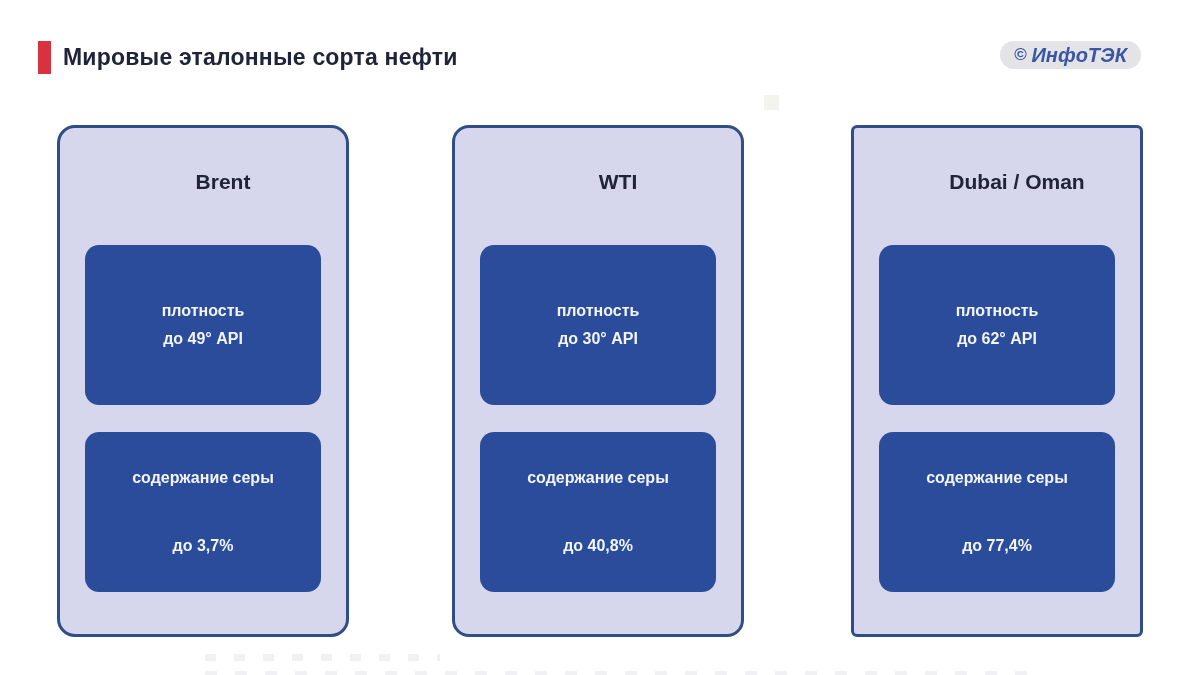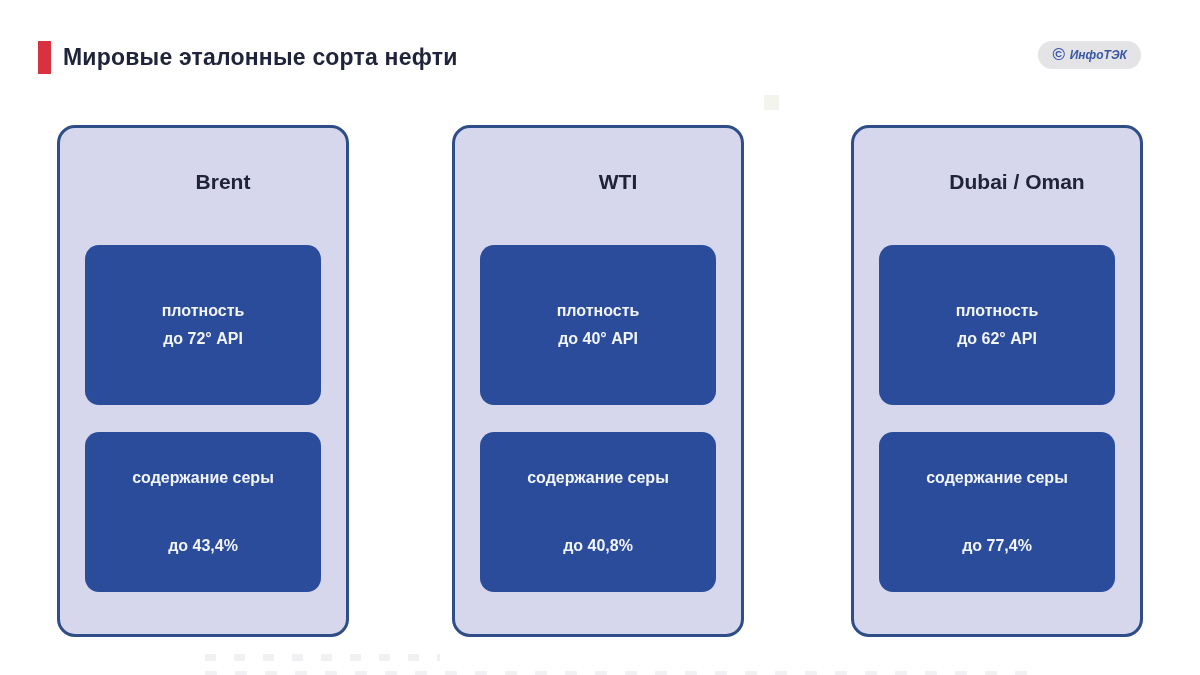--- a/index.html
+++ b/index.html
@@ -39,36 +39,36 @@
     border-radius: 14px;
     padding: 0 14px;
     display: flex;
     align-items: center;
     gap: 5px;
     font-style: italic;
     font-weight: bold;
     color: var(--logo_text, #3a57a5);
   }
   .logo-pill .copyright { font-size: 17px; }
-  .logo-pill .logo-text { font-size: 12px; }
+  .logo-pill .logo-text { font-size: 20px; }
 
   
   .card {
     position: absolute;
     top: 125px;
     width: 292px;
     height: 512px;
     background: var(--card_bg, #d6d7ec);
     border: 3px solid var(--card_border, #2f4d87);
     border-radius: 18px;
     padding-left: 40px;
   }
   .card.c0 { left: 57px; }
-  .card.c1 { left: 452px; }
-  .card.c2 { left: 851px; }
+  .card.c1 { left: 452px; border-radius: 17px; }
+  .card.c2 { left: 851px; border-radius: 6px; }
 
   .card-title {
     margin-top: 42px;
     text-align: center;
     font-size: 21px;
     font-weight: bold;
     color: var(--title_text, #1e2233);
   }
 
   .block {
@@ -120,33 +120,33 @@
 
 <div class="logo-pill">
   <span class="copyright">©</span>
   <span class="logo-text">ИнфоТЭК</span>
 </div>
 
 <div class="card c0">
   <div class="card-title">Brent</div>
   <div class="block density">
     <div>плотность</div>
-    <div>до 72° API</div>
+    <div>до 49° API</div>
   </div>
   <div class="block sulfur">
     <div>содержание серы</div>
-    <div>до 43,4%</div>
+    <div>до 3,7%</div>
   </div>
 </div>
 
 <div class="card c1">
   <div class="card-title">WTI</div>
   <div class="block density">
     <div>плотность</div>
-    <div>до 40° API</div>
+    <div>до 30° API</div>
   </div>
   <div class="block sulfur">
     <div>содержание серы</div>
     <div>до 40,8%</div>
   </div>
 </div>
 
 <div class="card c2">
   <div class="card-title">Dubai / Oman</div>
   <div class="block density">

